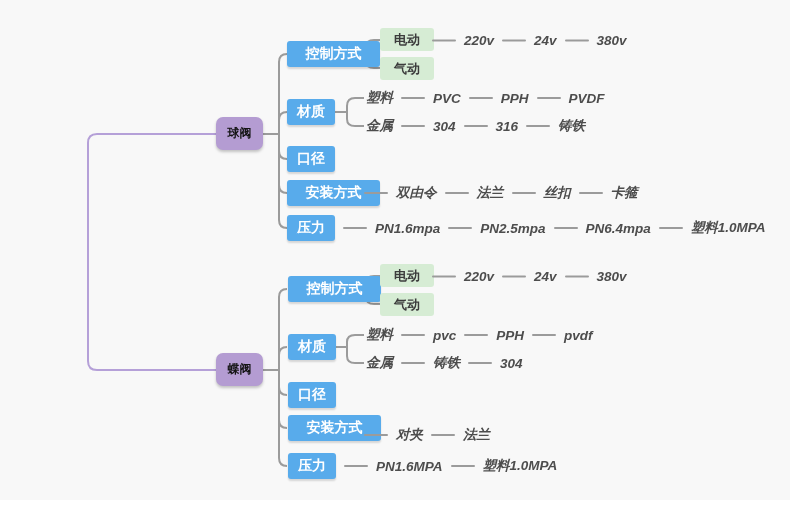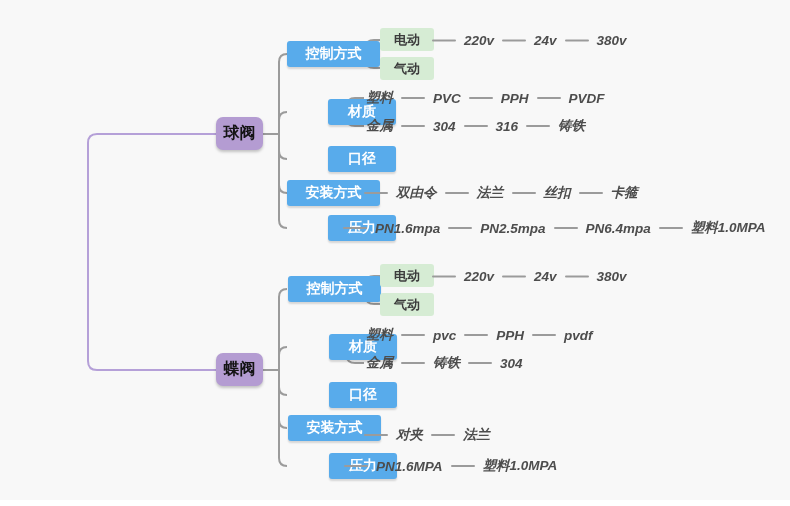--- a/index.html
+++ b/index.html
@@ -16,32 +16,32 @@
     position:absolute;left:28px;top:224px;width:118px;height:56px;
     background:var(--root-bg,#4fc78a);border-radius:8px;
     display:flex;align-items:center;justify-content:center;
     font-size:23px;font-weight:bold;color:#141414;
     box-shadow:0 2px 3px rgba(0,0,0,.18);
   }
   .node-branch{
     position:absolute;width:47px;height:33px;
     background:var(--branch-bg,#b49cd2);border-radius:7px;
     display:flex;align-items:center;justify-content:center;
-    font-size:16px;font-weight:bold;color:#141414;
+    font-size:12px;font-weight:bold;color:#141414;
     box-shadow:0 2px 3px rgba(0,0,0,.22);
   }
   .node-cat{
     position:absolute;height:26px;
     background:var(--category-bg,#58abeb);border-radius:3px;
     display:flex;align-items:center;justify-content:center;
     font-size:14px;font-weight:bold;color:#ffffff;
     box-shadow:0 2px 2px rgba(0,0,0,.14);
   }
   .wide{width:93px;}
-  .narrow{width:68px;margin-left:41px;}
+  .narrow{width:48px;}
   .node-leafbox{
     position:absolute;width:54px;height:23px;
     background:var(--leaf-box-bg,#d6ecd4);border-radius:3px;
     display:flex;align-items:center;justify-content:center;
     font-size:13px;font-weight:bold;color:#3c3c3c;
   }
   .leaf-row{
     position:absolute;display:flex;align-items:center;gap:8px;
     transform:translateY(-50%);white-space:nowrap;
     font-size:13.5px;font-weight:bold;color:#4d4d4d;font-style:italic;

